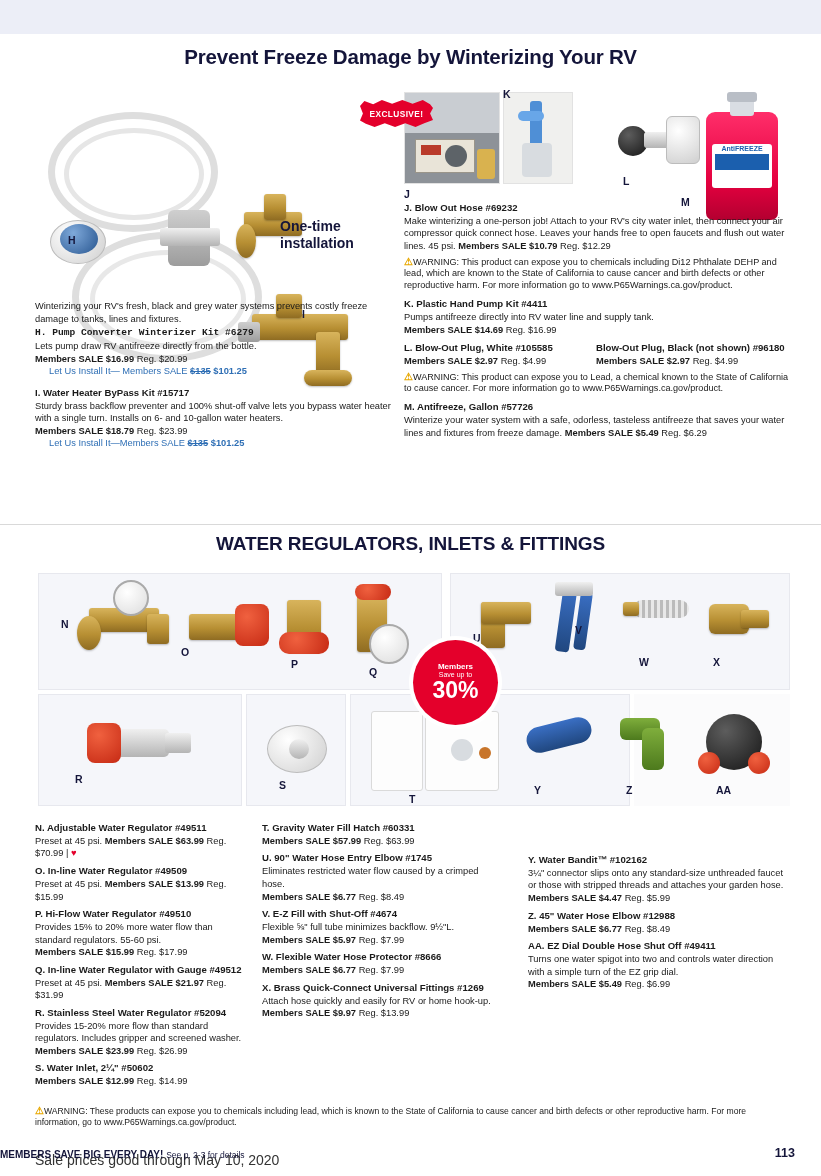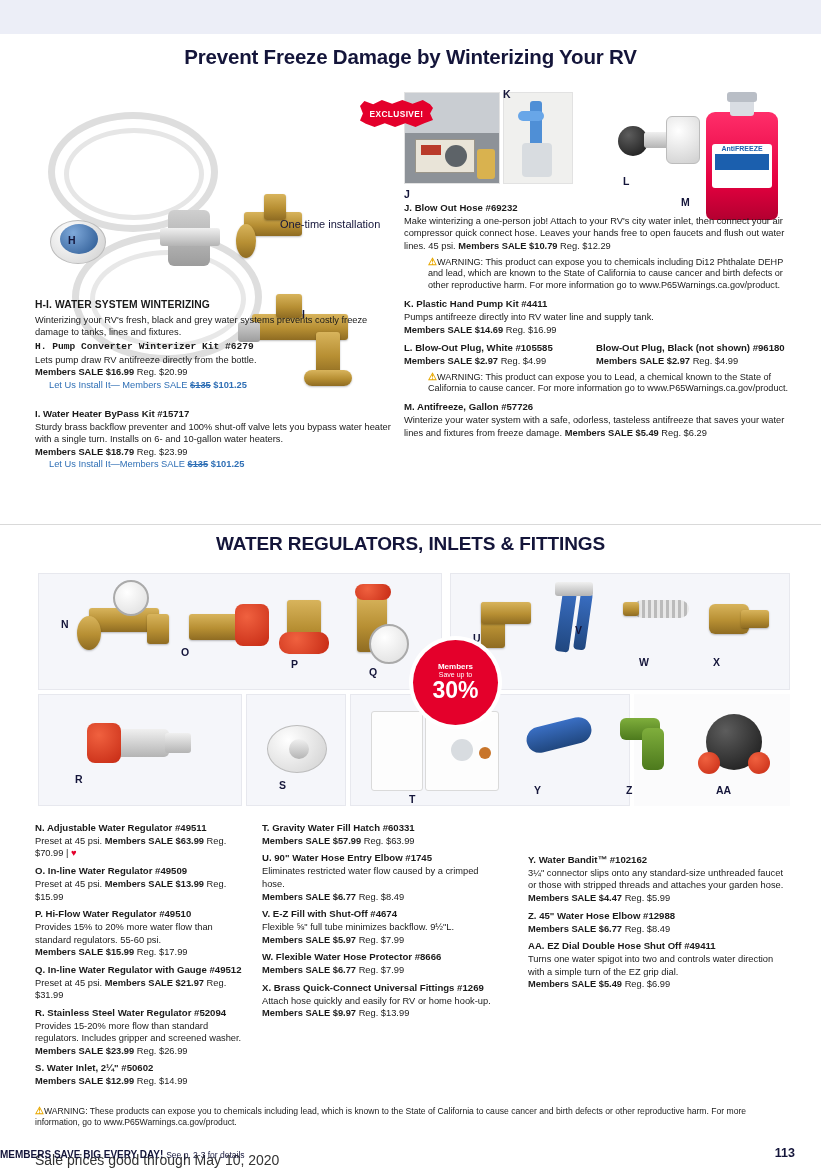--- a/index.html
+++ b/index.html
@@ -39,21 +39,21 @@
   .brassblock {
     position:absolute; background:linear-gradient(180deg,#d8b45c,#b78f33 55%,#8f6c22);
     border-radius:3px; box-shadow:0 1px 2px rgba(0,0,0,.25);
   }
   .greytube { position:absolute; background:linear-gradient(180deg,#cfcfcf,#9c9c9c); border-radius:3px; }
   .bluecap { position:absolute; background:radial-gradient(circle at 35% 30%,#7fa9da,#27558f); border-radius:50%; }
   .whitecap { position:absolute; background:radial-gradient(circle at 35% 30%,#ffffff,#cfcfcf); border-radius:50%; border:1px solid #bcbcbc;}
 
   .letter { position:absolute; font-size:10.5px; font-weight:bold; color:#14153a; }
 
-  .callout { position:absolute; font-size:11px; font-weight:normal; color:#14153a; line-height:1.2; }
+  .callout { position:absolute; font-size:14px; font-weight:bold; color:#14153a; line-height:1.2; }
 
   
   .burst {
     position:absolute; left:360px; top:100px; width:73px; height:27px;
     background:#e4002b; color:#fff; font-size:8.3px; font-weight:bold;
     display:flex; align-items:center; justify-content:center;
     letter-spacing:.4px;
     clip-path: polygon(0% 22%,6% 4%,18% 16%,30% 0%,44% 14%,58% 0%,72% 14%,86% 0%,96% 16%,100% 30%,96% 50%,100% 74%,88% 86%,76% 100%,62% 86%,48% 100%,34% 86%,20% 100%,8% 88%,0% 76%,4% 50%);
     z-index:5;
   }
@@ -73,21 +73,21 @@
   .juglabel { position:absolute; left:6px; top:52px; width:60px; height:44px; background:#fff; border-radius:3px;}
   .jugband { position:absolute; left:9px; top:62px; width:54px; height:16px; background:#1b5fae; }
   .jugtext { position:absolute; left:6px; top:53px; width:60px; text-align:center; font-size:7px; font-weight:bold; color:#1b5fae;}
 
   
   .col { position:absolute; font-size:9.3px; line-height:1.35; color:#1a1a1a; }
   .hdr { font-weight:bold; font-size:9.6px; }
   .bigheader { font-weight:bold; font-size:10.3px; letter-spacing:.1px; }
   .install { color:#2f6fb5; font-size:9.3px; }
   .strike { text-decoration: line-through; font-weight: bold; }
-  .warn { font-size:9.1px; line-height:1.3;margin-left:24px; }
+  .warn { font-size:9.1px; line-height:1.3; }
   .tri { display:inline-block; color:#e8a800; font-size:10px; font-weight:bold; }
 
   
   .divider { position:absolute; left:0; top:524px; width:821px; height:1px; background:#d9d9d9;}
 
   h2.sect {
     position:absolute; left:0; top:533px; width:821px; text-align:center; margin:0;
     font-size:19px; font-weight:bold; color:#14153a; letter-spacing:-0.1px;
   }
 
@@ -242,34 +242,33 @@
 
     <div class="hdr" style="margin-top:6px;">M. Antifreeze, Gallon #57726</div>
     <div>
       <span>Winterize your water system with a safe, odorless, tasteless antifreeze that saves your water lines and fixtures from freeze damage.</span>
       <b>Members SALE $5.49</b>
       <span>Reg. $6.29</span>
     </div>
   </div>
 
   <div class="col" style="left:35px; top:298px; width:356px;">
-    <div class="bigheader">H-I. WATER SYSTEM WINTERIZING</div>
     <div style="margin-top:2px;">Winterizing your RV's fresh, black and grey water systems prevents costly freeze damage to tanks, lines and fixtures.</div>
 
     <div class="hdr" style="margin-top:2px;font-family:Liberation Mono, monospace;">H. Pump Converter Winterizer Kit #6279</div>
     <div>Lets pump draw RV antifreeze directly from the bottle.</div>
     <div>
       <b>Members SALE $16.99</b>
       <span>Reg. $20.99</span>
     </div>
     <div class="install" style="margin-left:14px;">
       <span>Let Us Install It— Members SALE </span><span class="strike">$135</span> <b>$101.25</b>
     </div>
 
-    <div class="hdr" style="margin-top:16px;">I. Water Heater ByPass Kit #15717</div>
+    <div class="hdr" style="margin-top:9px;">I. Water Heater ByPass Kit #15717</div>
     <div>Sturdy brass backflow preventer and 100% shut-off valve lets you bypass water heater with a single turn. Installs on 6- and 10-gallon water heaters.</div>
     <div>
       <b>Members SALE $18.79</b>
       <span>Reg. $23.99</span>
     </div>
     <div class="install" style="margin-left:14px;">
       <span>Let Us Install It—Members SALE </span><span class="strike">$135</span> <b>$101.25</b>
     </div>
   </div>
 

